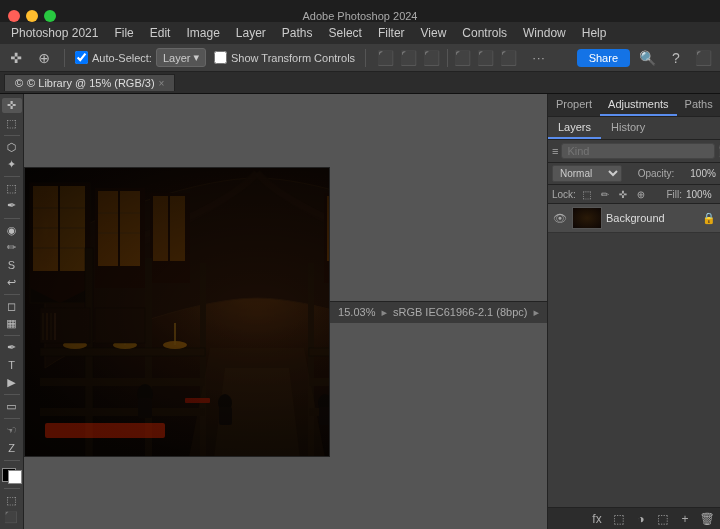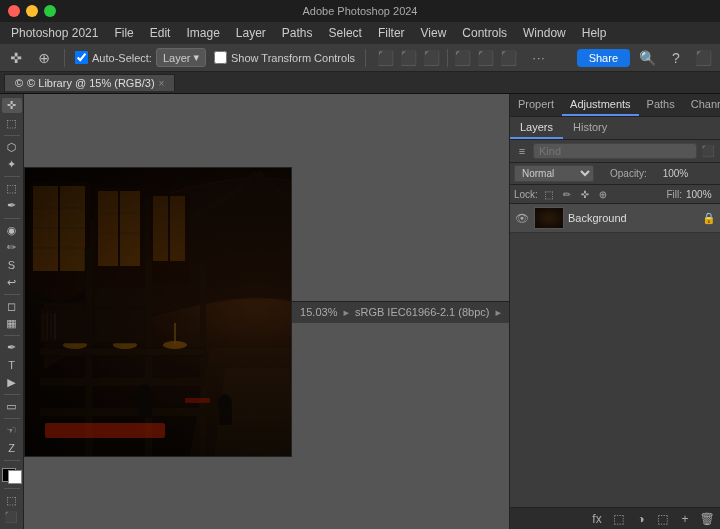--- a/index.html
+++ b/index.html
@@ -1,19 +1,19 @@
 <!DOCTYPE html>
 <html><head>
   <meta charset="utf-8">
   <style>
     * { margin: 0; padding: 0; box-sizing: border-box; }
     body { width: 720px; height: 529px; background: #2a2a2a; font-family: -apple-system, 'Helvetica Neue', sans-serif; font-size: 11px; color: #ccc; overflow: hidden; }
 
     
-    #title-bar { height: 22px; background: #1e1e1e; display: flex; align-items: center; justify-content: center; position: relative; -webkit-app-region: drag; }
+    #title-bar { height: 22px; background: #1e1e1e; display: flex; align-items: flex-end; justify-content: center; position: relative; -webkit-app-region: drag; }
     #title-bar .traffic-lights { position: absolute; left: 8px; display: flex; gap: 6px; }
     .traffic-light { width: 12px; height: 12px; border-radius: 50%; }
     .tl-close { background: #ff5f57; }
     .tl-min { background: #ffbd2e; }
     .tl-max { background: #28c840; }
     #title-bar .title-text { font-size: 11px; color: #aaa; }
 
     
     #menu-bar { height: 22px; background: #2c2c2c; display: flex; align-items: center; padding: 0 4px; gap: 2px; }
     .menu-item { padding: 2px 7px; font-size: 12px; color: #ccc; cursor: default; border-radius: 3px; }
@@ -48,21 +48,21 @@
     
     #canvas-area { flex: 1; background: #555; display: flex; flex-direction: row; overflow: hidden; align-items: center; }
     #canvas-wrapper { flex: 1; background: #4a4a4a; display: flex; align-items: center; justify-content: center; overflow: hidden; position: relative; }
     .canvas-image { width: 464px; height: 290px; background: #1a0e06; position: relative; overflow: hidden; border: 1px solid #222; }
 
     
     #status-bar { height: 22px; background: #3a3a3a; display: flex; align-items: center; padding: 0 8px; gap: 6px; border-top: 1px solid #222; font-size: 11px; color: #aaa; }
     .status-arrow { color: #888; }
 
     
-    #right-panel { width: 211px; background: #3c3c3c; border-left: 1px solid #222; display: flex; flex-direction: column; }
+    #right-panel { width: 173px; background: #3c3c3c; border-left: 1px solid #222; display: flex; flex-direction: column; }
     .panel-tabs { display: flex; background: #2c2c2c; border-bottom: 1px solid #222; font-size: 11px; }
     .panel-tab { padding: 4px 8px; cursor: pointer; color: #aaa; }
     .panel-tab.active { color: #ddd; border-bottom: 2px solid #5a8dee; }
     .panel-subtabs { display: flex; background: #3c3c3c; border-bottom: 1px solid #222; }
     .panel-subtab { padding: 4px 10px; font-size: 11px; cursor: pointer; color: #aaa; }
     .panel-subtab.active { color: #ddd; border-bottom: 2px solid #5a8dee; }
     .layers-toolbar { display: flex; align-items: center; padding: 3px 4px; gap: 3px; border-bottom: 1px solid #222; }
     .layers-search { flex: 1; background: #555; border: 1px solid #444; border-radius: 3px; padding: 1px 5px; font-size: 11px; color: #ccc; }
     .layers-icon { width: 16px; height: 16px; display: flex; align-items: center; justify-content: center; color: #aaa; font-size: 11px; cursor: pointer; }
     .blend-bar { display: flex; align-items: center; padding: 2px 4px; gap: 16px; border-bottom: 1px solid #222; }

